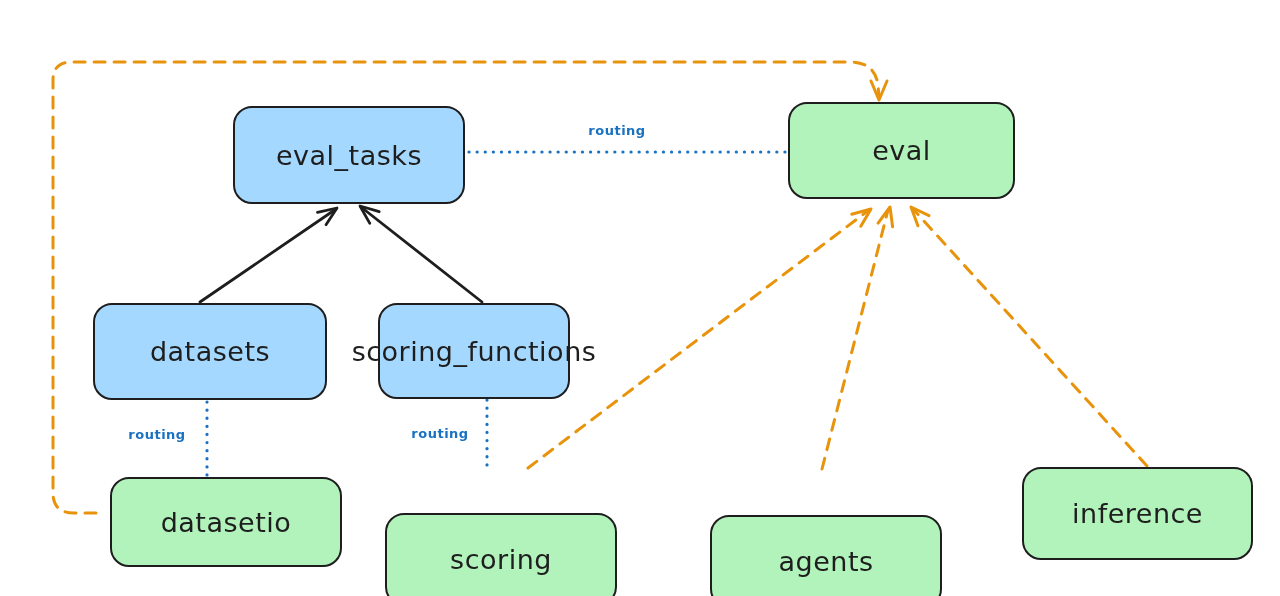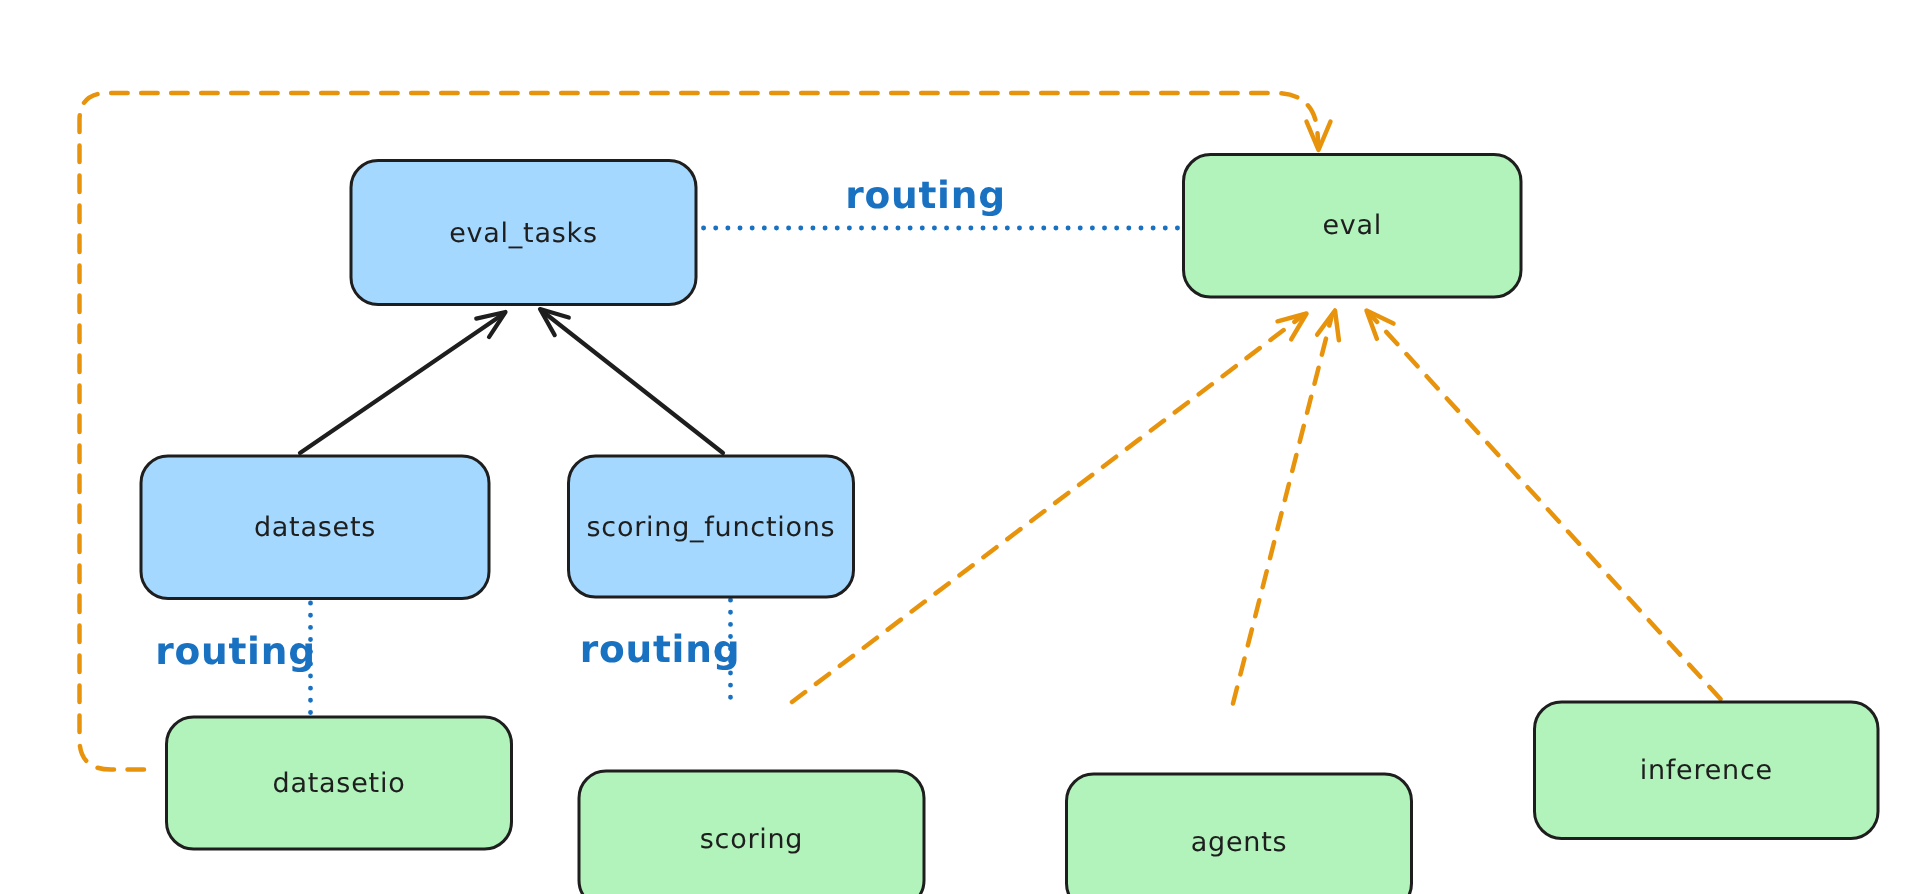--- a/index.html
+++ b/index.html
@@ -14,27 +14,27 @@
   }
   svg.edges{position:absolute; left:0; top:0;}
   .stroke-black{stroke:var(--arrow-black); stroke-width:2.8; fill:none; stroke-linecap:round; stroke-linejoin:round;}
   .stroke-orange{stroke:var(--arrow-orange); stroke-width:3; fill:none; stroke-linecap:round; stroke-linejoin:round;}
   .dashed{stroke-dasharray:11 9;}
   .dotted-blue{stroke:var(--routing-blue); stroke-width:3.2; fill:none; stroke-linecap:round; stroke-dasharray:0.1 8;}
   .node{
     position:absolute; box-sizing:border-box;
     display:flex; align-items:center; justify-content:center;
     border:2.6px solid var(--node-stroke); border-radius:19px;
-    font-size:18px; color:var(--node-stroke); letter-spacing:0.5px;
+    font-size:27px; color:var(--node-stroke); letter-spacing:0.5px;
   }
   .node.blue{background:var(--node-fill-blue);}
   .node.green{background:var(--node-fill-green);}
   .edge-label{
     position:absolute; transform:translate(-50%,-50%);
-    color:var(--routing-blue); font-weight:bold; font-size:25px; letter-spacing:0.5px;
+    color:var(--routing-blue); font-weight:bold; font-size:13px; letter-spacing:0.5px;
     white-space:nowrap;
   }
 </style>
 </head>
 <body>
 
 <div id="canvas">
 
   <svg class="edges" width="1280" height="596" viewBox="0 0 1280 596">
 

